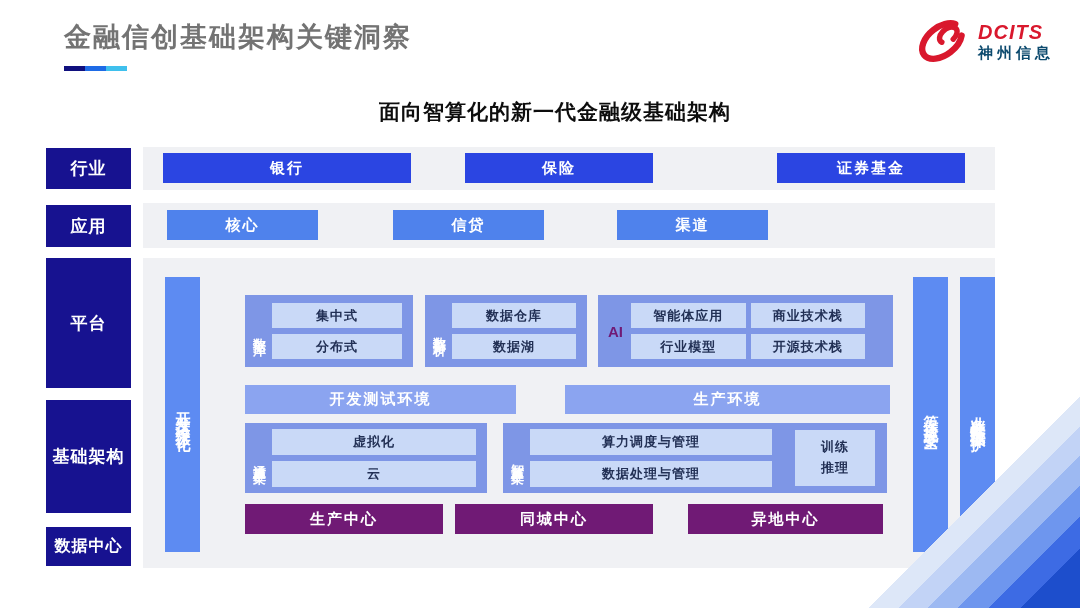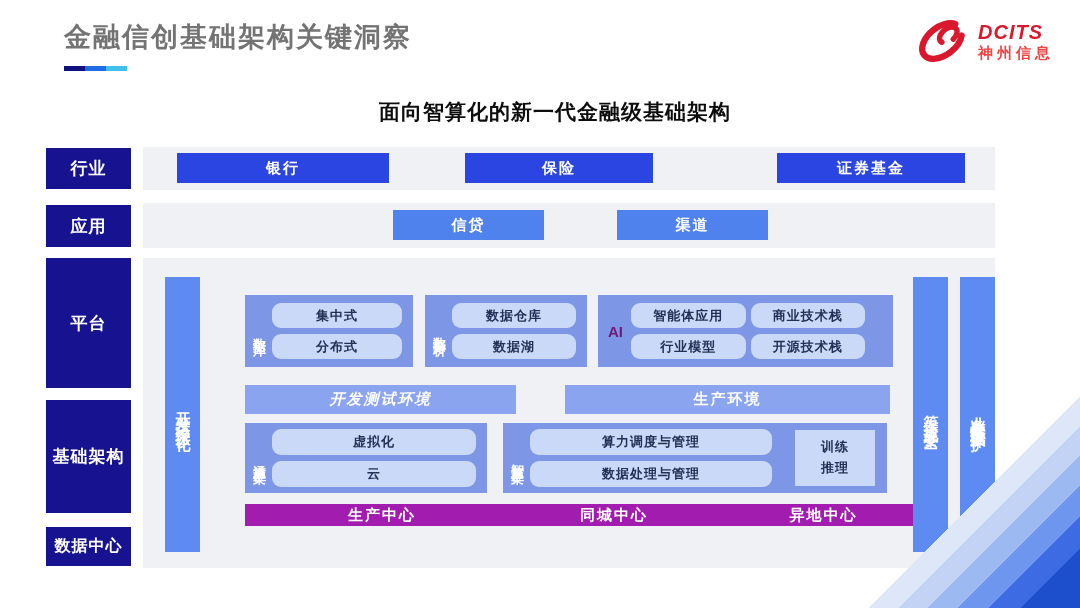--- a/index.html
+++ b/index.html
@@ -11,21 +11,21 @@
   .title {
     position:absolute; left:64px; top:19px; font-size:27px; font-weight:bold;
     color:#737373; letter-spacing:2px; white-space:nowrap;
   }
   .underline { position:absolute; left:64px; top:66px; display:flex; }
   .underline span { width:21px; height:5px; display:block; }
   .u1 { background:#10107E; } .u2 { background:#1E6BE6; } .u3 { background:#3FC0ED; }
   .logo { position:absolute; right:26px; top:14px; display:flex; align-items:center; gap:7px; }
   .logo svg { width:58px; height:54px; }
   .logo-brand { font-size:20px; font-weight:bold; font-style:italic; color:#D9182D; letter-spacing:1px; line-height:1; }
-  .logo-company { font-size:15px; font-weight:bold; color:#ef4444; letter-spacing:4px; margin-top:3px; line-height:1; }
+  .logo-company { font-size:15px; font-weight:bold; color:#0c4a6e; letter-spacing:4px; margin-top:3px; line-height:1; }
   .subtitle {
     position:absolute; left:30px; right:0; top:98px; text-align:center;
     font-size:21px; font-weight:bold; color:#0d0d0d; letter-spacing:1px;
   }
   
   .row-label {
     position:absolute; left:46px; width:85px; background:#171290; color:#fff;
     font-weight:bold; font-size:17px; display:flex; align-items:center;
     justify-content:center; letter-spacing:1px; z-index:2; text-align:center;
   }
@@ -38,21 +38,21 @@
   .band { position:absolute; left:143px; width:852px; background:#F0F1F4; z-index:1; }
   #band-industry    { top:147px; height:43px; }
   #band-application { top:203px; height:45px; }
   #band-main        { top:258px; height:310px; }
   
   .ind-btn, .app-btn, .env-bar, .dc-bar {
     position:absolute; color:#fff; font-weight:bold; display:flex;
     align-items:center; justify-content:center; letter-spacing:2px; z-index:2;
   }
   .ind-btn { top:6px; height:30px; background:#2B45E2; font-size:15px; }
-  #btn-bank       { left:34px;  width:212px; }
+  #btn-bank       { left:20px;  width:248px; }
   #btn-insurance  { left:322px; width:188px; }
   #btn-securities { left:634px; width:188px; }
   .app-btn { top:7px; height:30px; background:#4F82EC; font-size:15px; }
   #btn-core    { left:24px;  width:151px; }
   #btn-credit  { left:250px; width:151px; }
   #btn-channel { left:474px; width:151px; }
   #btn-oa      { left:700px; width:150px; }
   
   .pillar {
     position:absolute; top:19px; width:35px; height:275px; background:#5D8BF2;
@@ -74,37 +74,37 @@
   #grp-general     { left:102px; top:165px; width:242px; height:70px; }
   #grp-intelligent { left:360px; top:165px; width:384px; height:70px; }
   .vlabel {
     writing-mode:vertical-rl; text-orientation:upright; color:#fff;
     font-weight:bold; font-size:13px; letter-spacing:2px; margin:0 6px 0 8px; line-height:1;
   }
   .hlabel { color:#701a75; font-weight:bold; font-size:15px; margin:0 8px 0 10px; }
   .chips-col { display:flex; flex-direction:column; gap:6px; flex:1; margin-right:11px; }
   .chip {
     background:#C9D9F7; color:#223055; font-size:13px; font-weight:bold; height:25px;
-    display:flex; align-items:center; justify-content:center; letter-spacing:1px;border-radius:9px;
+    display:flex; align-items:center; justify-content:center; letter-spacing:1px;
   }
   #grp-general .chip, #grp-intelligent .chip { height:26px; }
   .chips-grid { display:grid; grid-template-columns:1fr 1fr; gap:6px 5px; flex:1; margin-right:28px; }
   .side-chip {
     background:#C9D9F7; color:#223055; font-size:13px; font-weight:bold; width:80px;
     height:56px; margin:0 12px 0 12px; display:flex; align-items:center;
     justify-content:center; letter-spacing:1px; text-align:center;
   }
   .side-chip span { display:block; width:34px; line-height:1.6; }
   
   .env-bar { top:127px; height:29px; background:#8BA4F0; font-size:15px; }
-  #env-dev  { left:102px; width:271px;font-style:italic; }
+  #env-dev  { left:102px; width:271px; }
   #env-prod { left:422px; width:325px; }
-  .dc-bar { top:246px; height:22px; background:#a21caf; font-size:15px;padding-left:38px; }
+  .dc-bar { top:246px; height:30px; background:#701a75; font-size:15px; }
   #dc-prod   { left:102px; width:198px; }
-  #dc-same   { left:334px; width:198px;text-align:right; }
+  #dc-same   { left:312px; width:198px;text-align:right; }
   #dc-remote { left:545px; width:195px; }
   
   .deco {
     position:absolute; right:0; bottom:0; width:300px; height:238px; z-index:6;
     pointer-events:none;
     background:linear-gradient(135deg,
       rgba(255,255,255,0) 0 60.6%,
       #DDE7F8 60.6% 66.2%,
       #C2D3F6 66.2% 71.7%,
       #9DB9F2 71.7% 77.3%,
@@ -146,20 +146,21 @@
   <div class="row-label" id="lbl-infra">基础架构</div>
   <div class="row-label" id="lbl-dc">数据中心</div>
 
   <div class="band" id="band-industry">
     <div class="ind-btn" id="btn-bank">银行</div>
     <div class="ind-btn" id="btn-insurance">保险</div>
     <div class="ind-btn" id="btn-securities">证券基金</div>
   </div>
 
   <div class="band" id="band-application">
+    <div class="app-btn" id="btn-core">核心</div>
     <div class="app-btn" id="btn-credit">信贷</div>
     <div class="app-btn" id="btn-channel">渠道</div>
   </div>
 
   <div class="band" id="band-main">
 
     <div class="pillar" id="pillar-devops">
       <span class="vtext">开发运维一体化</span>
     </div>
     <div class="pillar" id="pillar-security">

